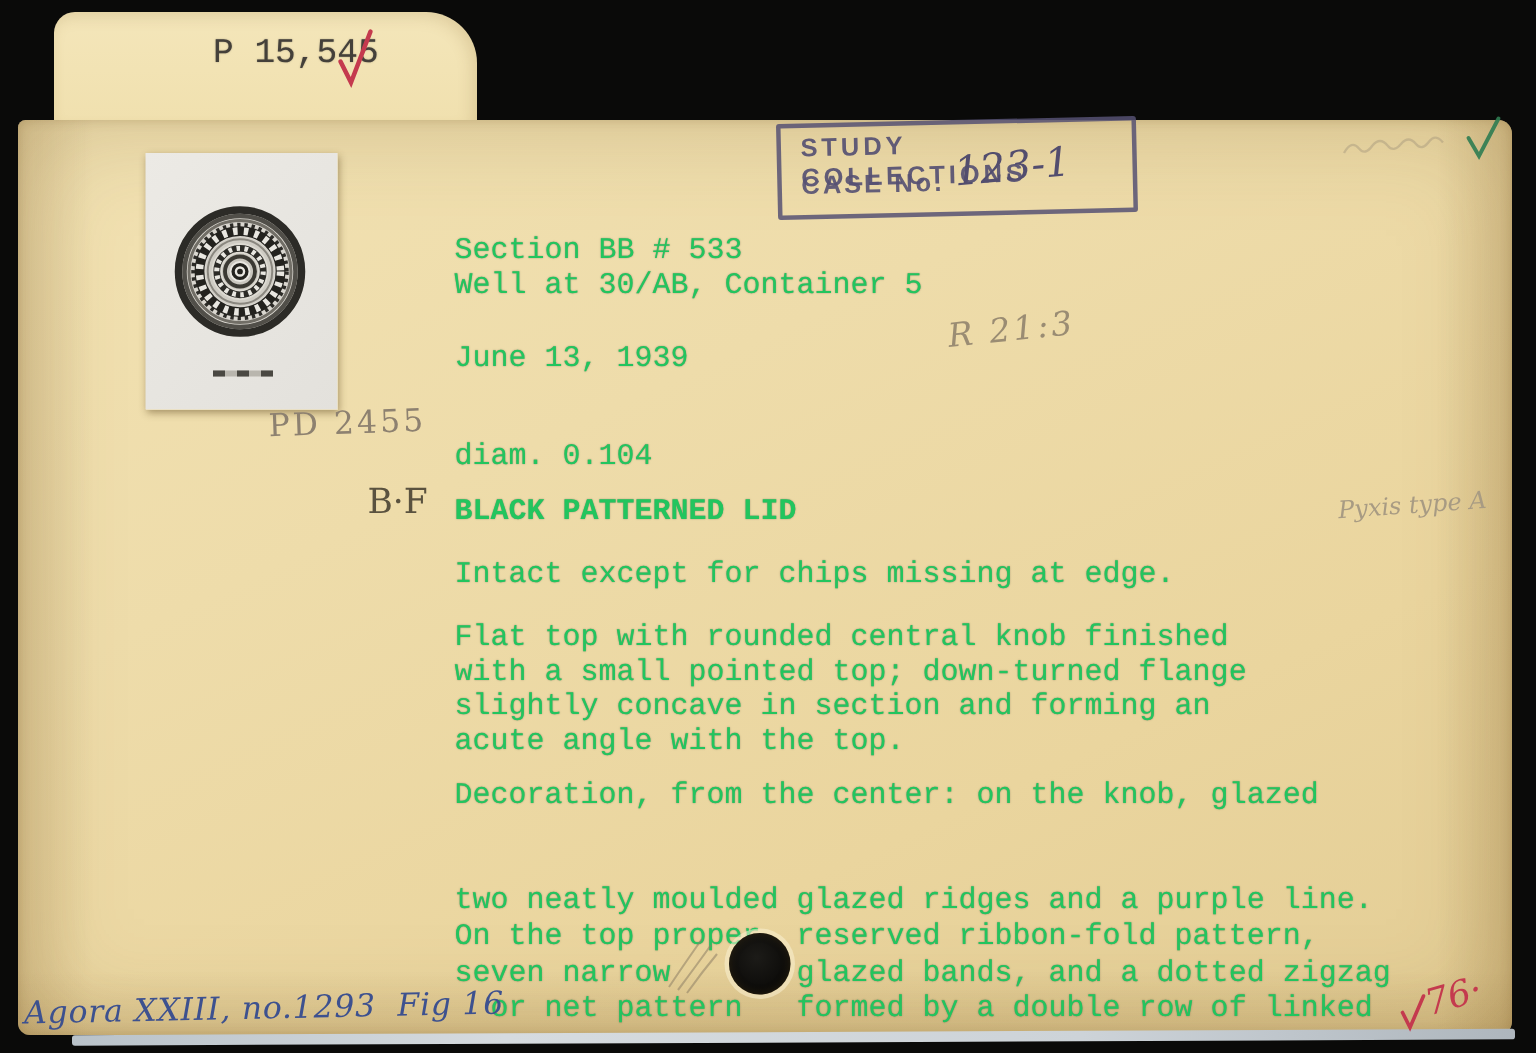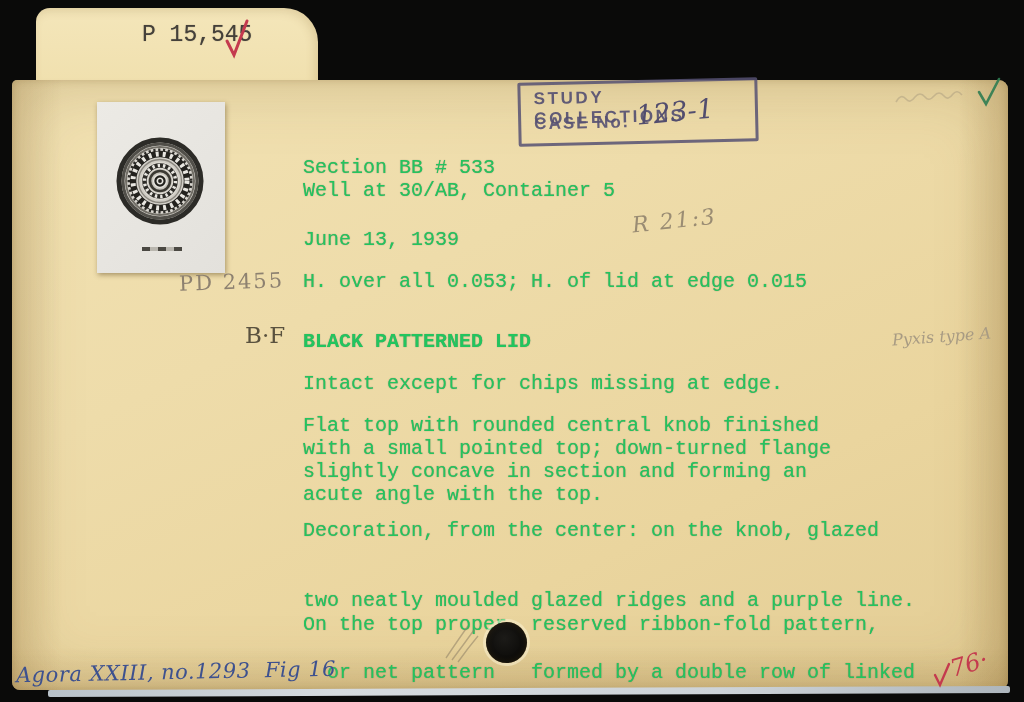--- a/index.html
+++ b/index.html
@@ -116,32 +116,33 @@
     <path d="M3,14 q5,-9 10,-3 q4,5 9,-2 q5,-6 10,0 q4,5 9,-1 q5,-6 10,0 q4,5 9,-2 q4,-5 9,1" fill="none" stroke="#a5977c" stroke-width="1.6"></path>
   </svg>
 
   <svg class="abs" style="left:977px;top:76px;opacity:.9" width="24" height="32" viewBox="0 0 24 32">
     <path d="M2,16 L9,28 L22,3" fill="none" stroke="#2f7d52" stroke-width="2.6" stroke-linecap="round"></path>
   </svg>
 
   <div class="tline" style="top:156px">Section BB # 533</div>
   <div class="tline" style="top:179px">Well at 30/AB, Container 5</div>
   <div class="tline" style="top:228px">June 13, 1939</div>
-  <div class="tline" style="top:270px">H. over all 0.053; H. of lid at edge 0.015</div>
+  <div class="tline" style="top:293px">diam. 0.104</div>
   <div class="tline bold" style="top:330px">BLACK PATTERNED LID</div>
   <div class="tline" style="top:372px">Intact except for chips missing at edge.</div>
 
   <div class="tline" style="top:414px">Flat top with rounded central knob finished</div>
   <div class="tline" style="top:437px">with a small pointed top; down-turned flange</div>
   <div class="tline" style="top:460px">slightly concave in section and forming an</div>
   <div class="tline" style="top:519px">Decoration, from the center: on the knob, glazed</div>
 
   <div class="tline" style="top:483px">acute angle with the top.</div>
   <div class="tline" style="top:589px">two neatly moulded glazed ridges and a purple line.</div>
   <div class="tline" style="top:613px">On the top proper, reserved ribbon-fold pattern,</div>
+  <div class="tline" style="top:638px">seven narrow       glazed bands, and a dotted zigzag</div>
   <div class="tline" style="top:661px">  or net pattern   formed by a double row of linked</div>
 
   <div class="hand pd">PD 2455</div>
   <div class="hand deposit">R 21:3</div>
   <div class="hand initials">B·F</div>
   <div class="hand typenote">Pyxis type A</div>
   <div class="hand publication">Agora XXIII, no.1293  Fig 16</div>
 
   <svg class="abs" style="left:933px;top:662px" width="18" height="26" viewBox="0 0 18 26">
     <path d="M2,13 L7,23 L16,2" fill="none" stroke="#c43a4e" stroke-width="2.4" stroke-linecap="round"></path>

